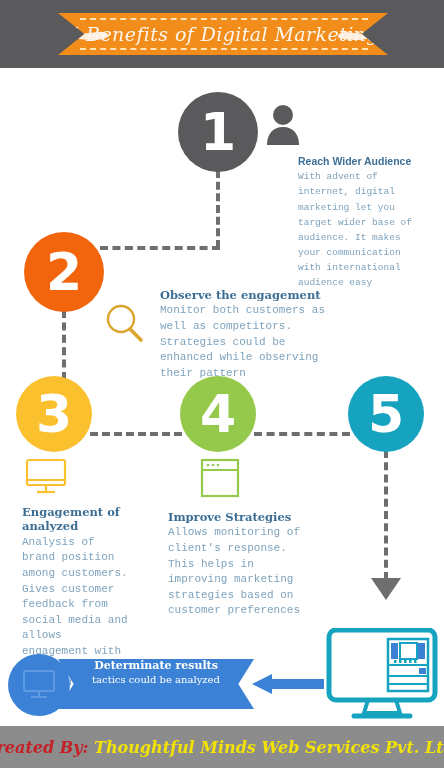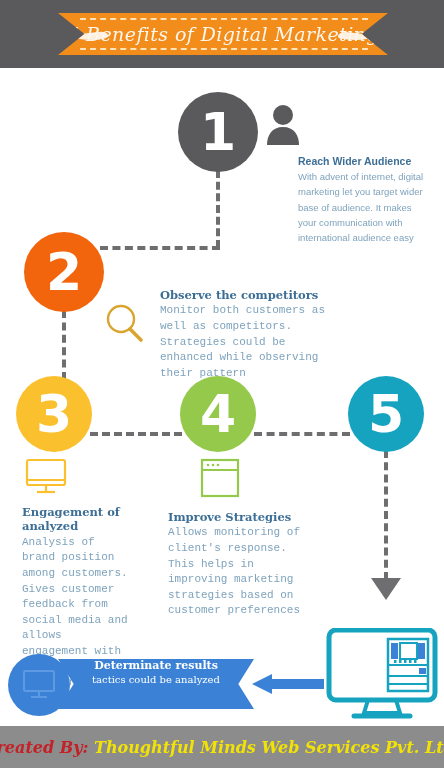--- a/index.html
+++ b/index.html
@@ -117,21 +117,21 @@
     line-height: 1.25;
   }
   .block p {
     margin: 0;
     font-family: Liberation Mono, monospace;
     font-size: 11px;
     color: #7fa3bd;
     line-height: 1.42;
   }
   .block.sans h3 { font-family: "Liberation Sans", sans-serif; font-size: 10.5px; }
-  .block.sans p  { font-family: Liberation Sans, sans-serif; font-size: 9.5px; line-height: 1.6; }
+  .block.sans p  { font-family: Liberation Mono, monospace; font-size: 9.5px; line-height: 1.6; }
 
   .b1 { left: 262px; top: 155px; width: 126px; margin-left: 36px; }
   .b2 { left: 160px; top: 288px; width: 180px; }
   .b3 { left: 22px;  top: 505px; width: 112px; }
   .b4 { left: 162px; top: 510px; width: 150px; margin-left: 6px; }
 
   
   .icon { position: absolute; }
   .person-icon { left: 266px; top: 104px; width: 34px; height: 42px; }
   .magnifier-icon { left: 104px; top: 303px; width: 44px; height: 42px; }
@@ -256,21 +256,21 @@
     <circle cx="13" cy="7" r="1.3" fill="#95c94b"></circle>
     <circle cx="18" cy="7" r="1.3" fill="#95c94b"></circle>
   </svg>
 
   <div class="block sans b1">
     <h3>Reach Wider Audience</h3>
     <p>With advent of internet, digital marketing let you target wider base of audience. It makes your communication with international audience easy</p>
   </div>
 
   <div class="block b2">
-    <h3>Observe the competitors</h3>
+    <h3>Observe the engagement</h3>
     <p>Monitor both customers as well as competitors. Strategies could be enhanced while observing their pattern</p>
   </div>
 
   <div class="block b3">
     <h3>Engagement of analyzed</h3>
     <p>Analysis of brand position among customers. Gives customer feedback from social media and allows engagement with them by solving their problems</p>
   </div>
 
   <div class="block b4">
     <h3>Improve Strategies</h3>

